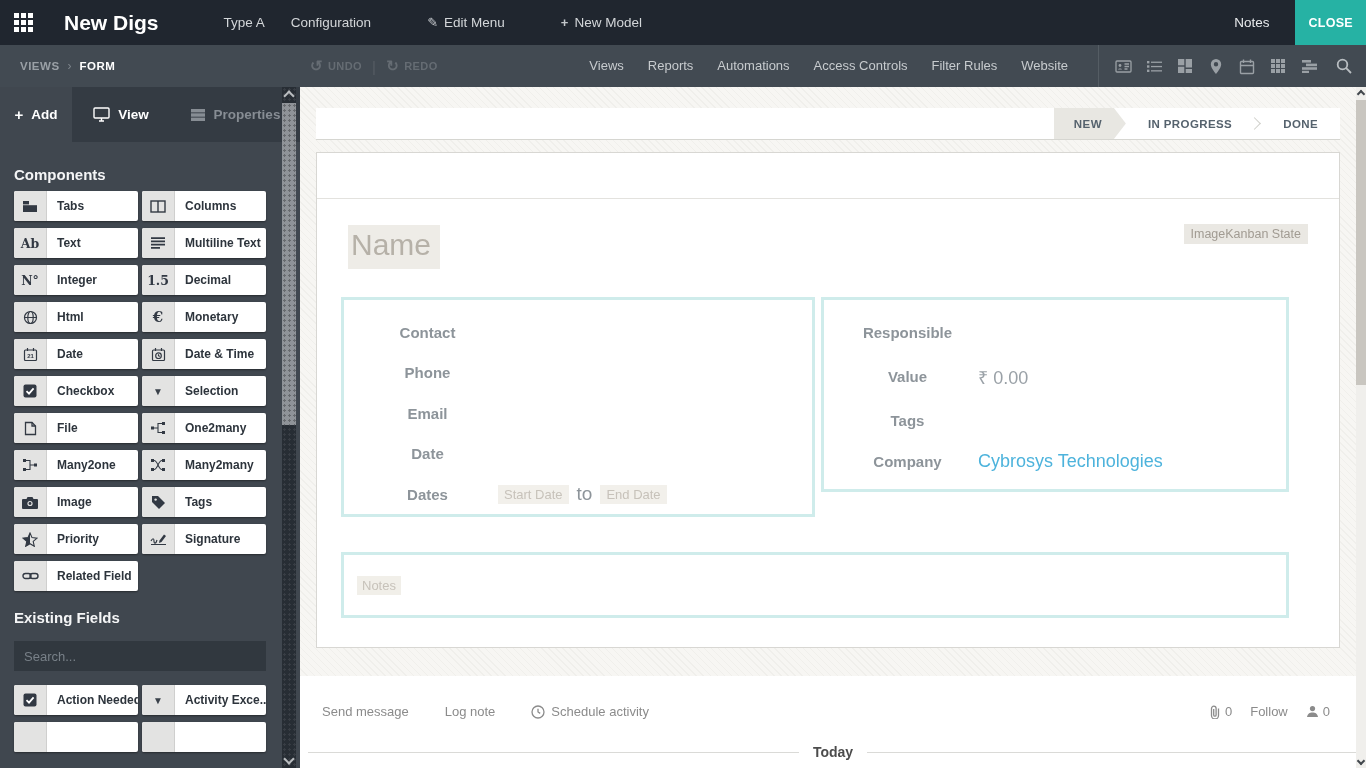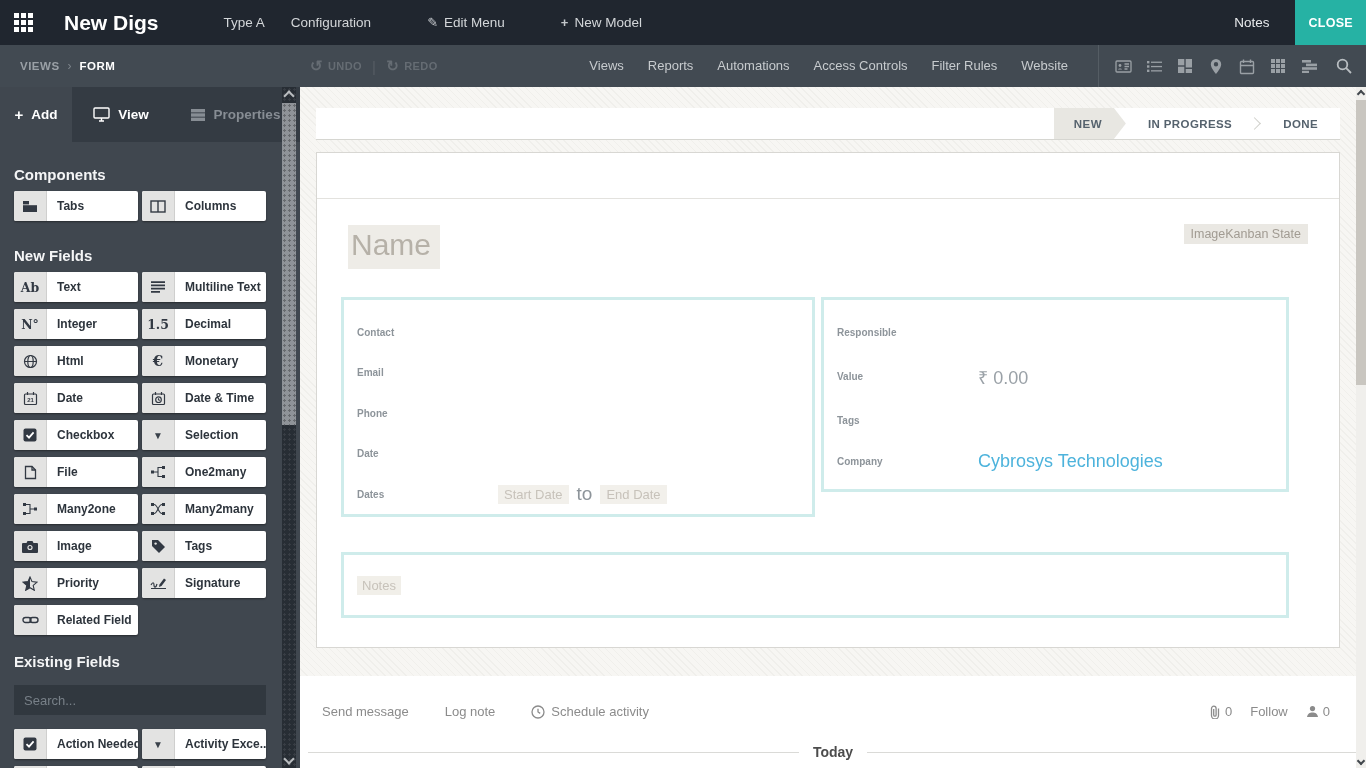--- a/index.html
+++ b/index.html
@@ -81,21 +81,21 @@
   .sheet { margin:12px 26px 12px 16px; height:496px; background:#fff; border:1px solid #d8d7d3; position:relative; }
   .sheet-divider { position:absolute; top:45px; left:0; right:0; border-top:1px solid #e3e2de; }
   .name-ph { position:absolute; left:31px; top:72px; font-size:30px; color:#b6b1a8; background:#eeece7; padding:3px 9px 8px 3px; line-height:33px; cursor:text; }
   .kanban-ph { position:absolute; right:31px; top:71px; font-size:12.5px; color:#a19b92; background:#eae8e3; padding:3px 7px; cursor:pointer; }
 
   .fgroup { position:absolute; border:3px solid #cfeceb; background:#fff; }
   .fgroup.left  { left:24px; top:144px; width:474px; height:220px; }
   .fgroup.right { left:504px; top:144px; width:468px; height:195px; }
   .frow { display:flex; align-items:center; height:40.5px; padding-left:13px; }
   .fgroup.left .frow:first-child, .fgroup.right .frow:first-child { margin-top:12px; }
-  .flabel { width:141px; font-size:10px; font-weight:bold; color:#8d949a; flex-shrink:0; }
+  .flabel { width:141px; font-size:15px; font-weight:bold; color:#8d949a; flex-shrink:0;text-align:center; }
   .fvalue { font-size:18px; color:#9aa1a7; }
   .fvalue.link { color:#4db3dc; cursor:pointer; }
   .date-ph { font-size:13px; color:#c7c2ba; background:#f2f0eb; padding:2px 6px; cursor:text; }
   .date-to { font-size:19px; color:#8d949a; margin:0 8px; }
 
   .notes-box { position:absolute; left:24px; top:399px; width:948px; height:66px; border:3px solid #cfeceb; }
   .notes-ph { position:absolute; left:13px; top:21px; font-size:13px; color:#c7c2ba; background:#f1efe9; padding:2px 5px; cursor:text; }
 
   
   .chatter { margin-top:28px; background:#fff; height:92px; position:relative; }
@@ -292,21 +292,20 @@
           <span class="fbtn-ico">
             <svg width="16" height="13" viewBox="0 0 16 13" stroke="#323943" fill="none" stroke-width="1.4">
               <rect x="1" y="1" width="14" height="11"></rect>
                 <path d="M8 1v11"></path>
             </svg>
           </span>
           <span class="fbtn-label">Columns</span>
         </div>
       </div>
 
-      <div class="side-h nf">New Fields</div>
       <div class="btn-grid">
         <div class="fbtn">
           <span class="fbtn-ico">
               <span class="fbtn-glyph">Ab</span>
             </span>
           <span class="fbtn-label">Text</span>
         </div>
         <div class="fbtn">
           <span class="fbtn-ico">
             <svg width="14" height="12" viewBox="0 0 14 12" stroke="#323943" stroke-width="1.7">
@@ -526,24 +525,24 @@
     <div class="sheet">
       <div class="sheet-divider"></div>
       <div class="name-ph">Name</div>
       <div class="kanban-ph">ImageKanban State</div>
 
       <div class="fgroup left">
         <div class="frow">
           <span class="flabel">Contact</span>
         </div>
         <div class="frow">
+          <span class="flabel">Phone</span>
+        </div>
+        <div class="frow">
           <span class="flabel">Email</span>
-        </div>
-        <div class="frow">
-          <span class="flabel">Phone</span>
         </div>
         <div class="frow">
           <span class="flabel">Date</span>
         </div>
         <div class="frow">
           <span class="flabel">Dates</span>
           <span class="date-ph">Start Date</span>
           <span class="date-to">to</span>
           <span class="date-ph">End Date</span>
         </div>

